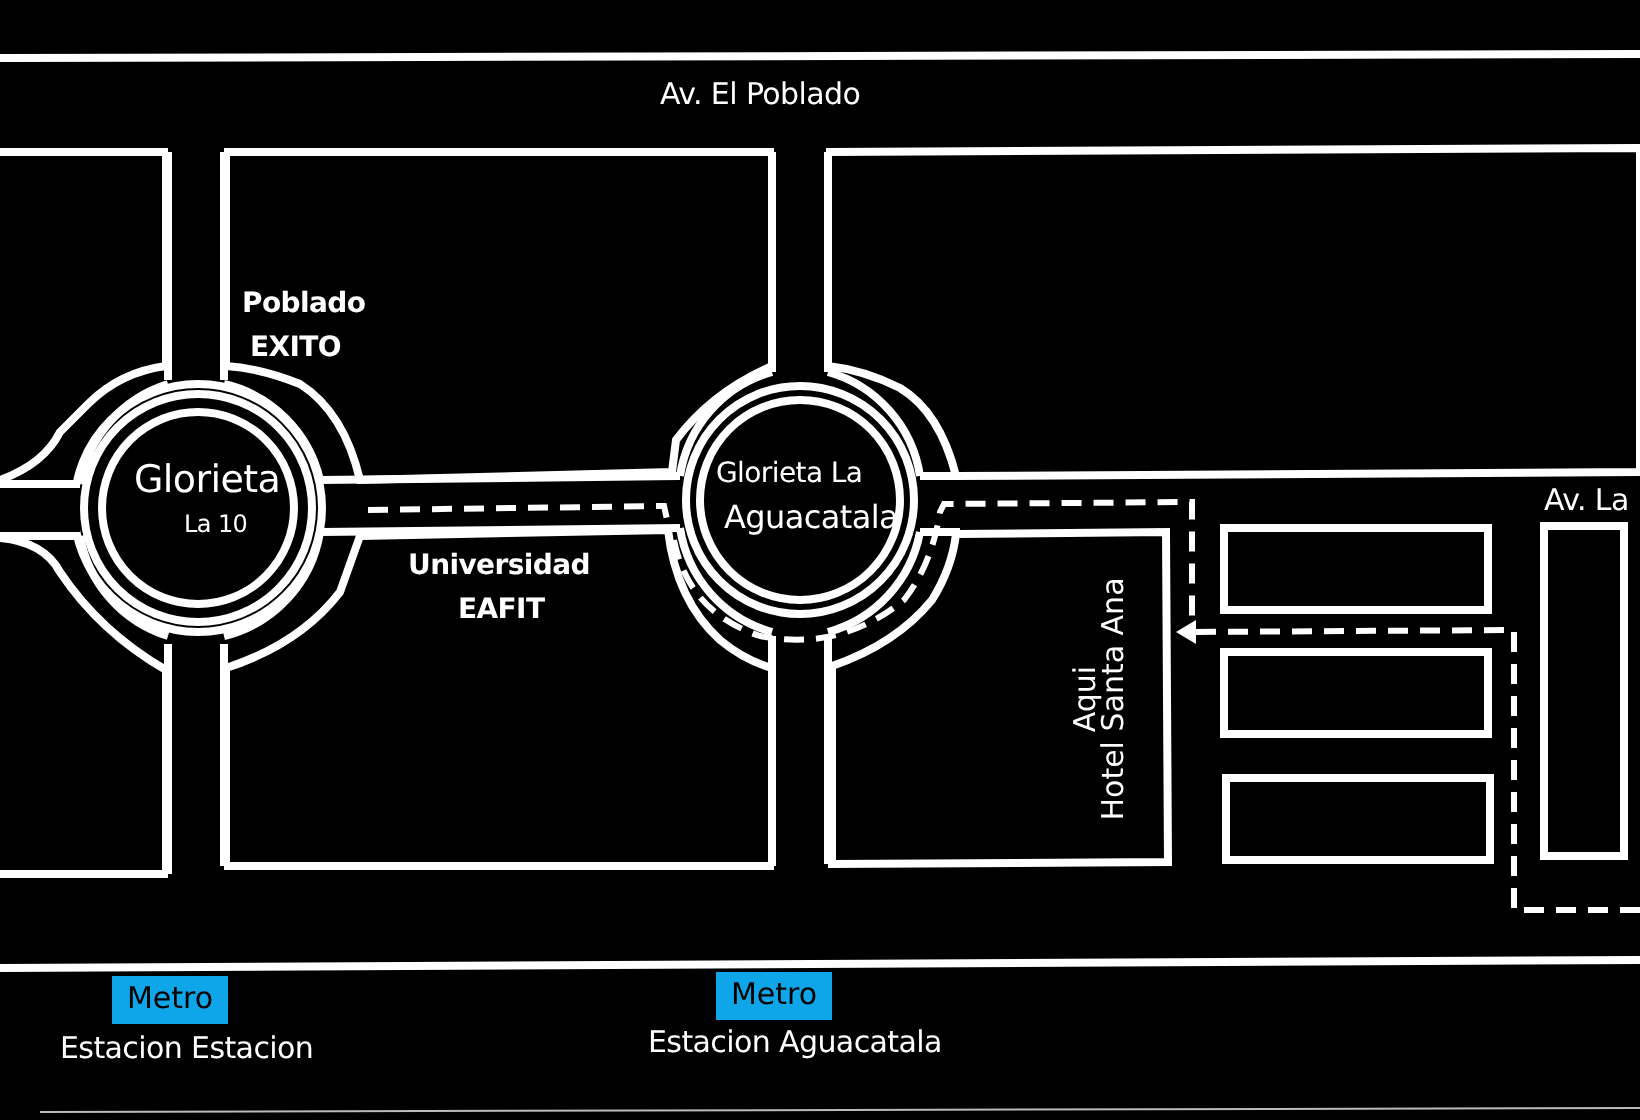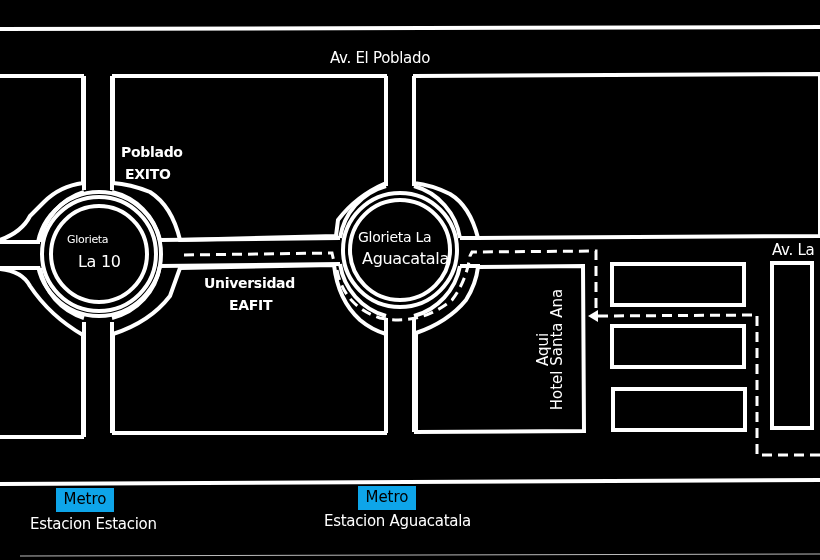--- a/index.html
+++ b/index.html
@@ -73,28 +73,28 @@
     <path d="M337,270 Q344,306 380,318 Q420,326 452,300 Q466,282 470,256 L472,252 L596,251 L596,314"></path>
     <path d="M598,316 L757,315 L757,455 L820,455"></path>
   </g>
   <polygon points="588,316 598,310 598,322" fill="#fff"></polygon>
 
   <g stroke="#bbb" stroke-width="1">
     <line x1="20" y1="556" x2="820" y2="554"></line>
   </g>
 </svg>
 
-<div class="lbl" style="left:330px; top:48px;text-align:right;">Av. El Poblado</div>
+<div class="lbl" style="left:330px; top:37px;text-align:right;">Av. El Poblado</div>
 <div class="lbl" style="left:772px; top:240px;">Av. La</div>
 
 <div class="lbl bold" style="left:125px; top:136px; font-size:14px;margin-top:28px;">EXITO</div>
 <div class="lbl bold" style="left:121px; top:142px; font-size:14px;">Poblado</div>
 
-<div class="lbl" style="left:67px; top:230px; font-size:11px;">Glorieta</div>
-<div class="lbl" style="left:78px; top:252px; font-size:16px;">La 10</div>
+<div class="lbl" style="left:67px; top:230px; font-size:19px;">Glorieta</div>
+<div class="lbl" style="left:92px; top:252px; font-size:12px;">La 10</div>
 
 <div class="lbl" style="left:358px; top:227px; font-size:14px;">Glorieta La</div>
 <div class="lbl" style="left:362px; top:249px; font-size:16px;">Aguacatala</div>
 
 <div class="lbl bold" style="left:204px; top:273px; font-size:14px;">Universidad</div>
 <div class="lbl bold" style="left:229px; top:295px; font-size:14px;">EAFIT</div>
 
 <div class="vert" style="left:513px; top:340px; width:60px;">Aqui</div>
 <div class="vert" style="left:505px; top:340px; width:140px; margin-left:-18px;">Hotel Santa Ana</div>
 

